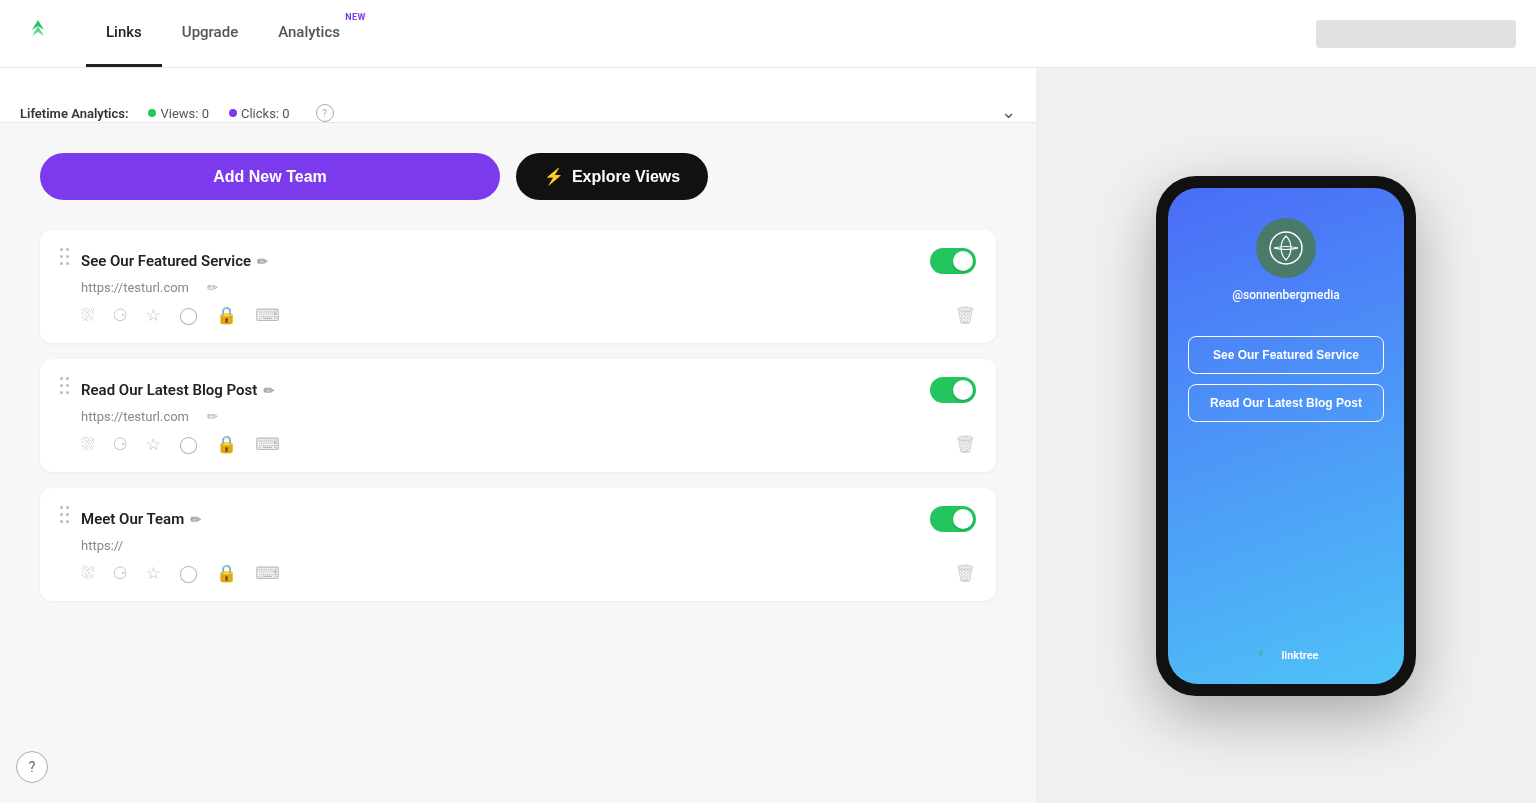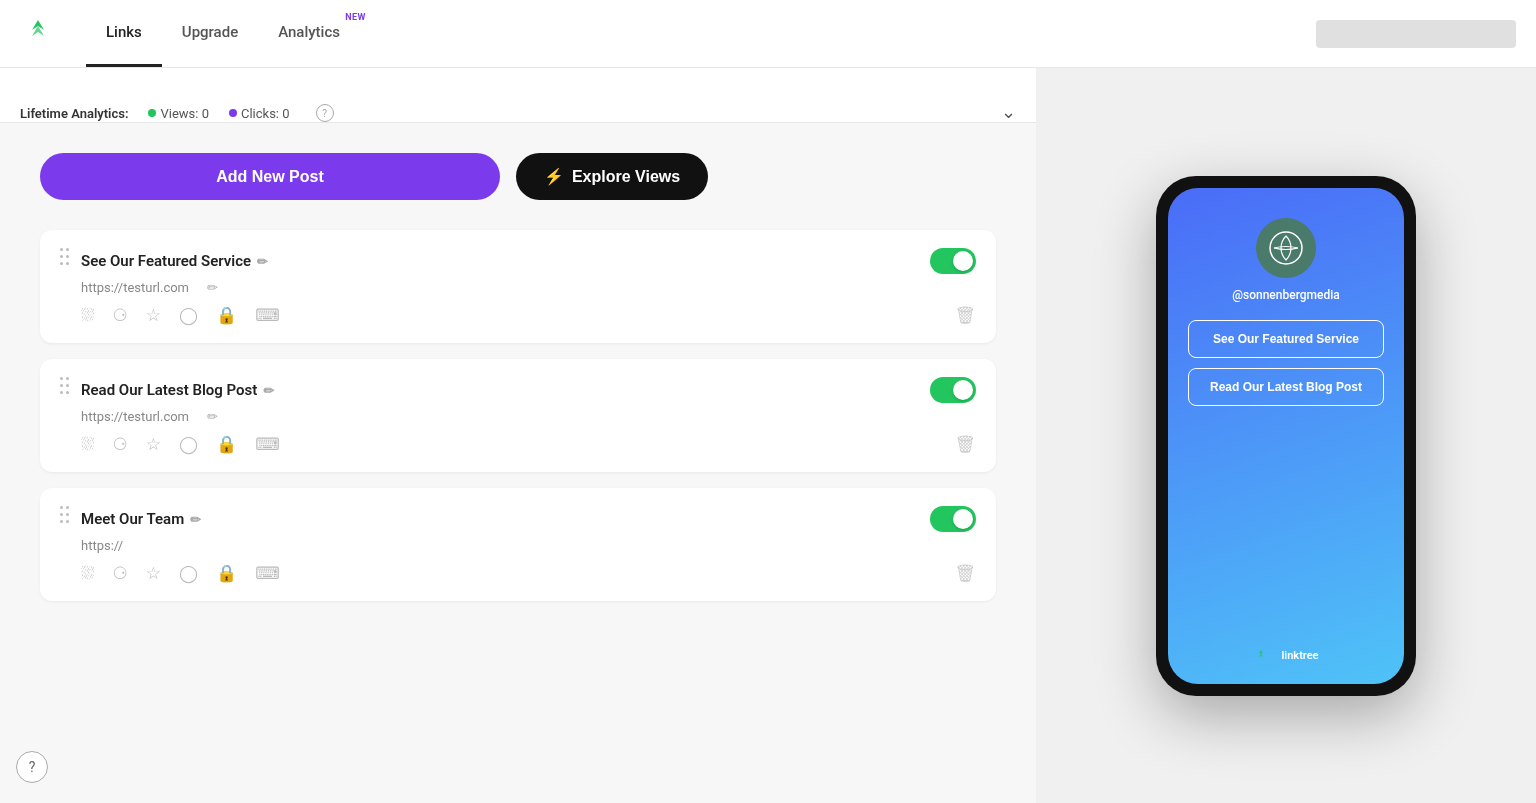--- a/index.html
+++ b/index.html
@@ -329,21 +329,21 @@
       margin-bottom: 10px;
     }
     .avatar-circle svg {
       width: 34px;
       height: 34px;
     }
     .phone-username {
       color: #fff;
       font-size: 12px;
       font-weight: 500;
-      margin-bottom: 18px;
+      margin-bottom: 34px;
     }
     .phone-link-btn {
       width: 100%;
       border: 1.5px solid #fff;
       border-radius: 8px;
       background: transparent;
       color: #fff;
       font-size: 12px;
       font-weight: 600;
       padding: 11px 10px;
@@ -426,21 +426,21 @@
           <span>Clicks: 0</span>
         </span>
         <span class="info-circle">?</span>
       </div>
       <span class="chevron-down">⌄</span>
     </div>
 
     <div class="content-area">
 
       <div class="action-buttons">
-        <button class="btn-add-link">Add New Post</button>
+        <button class="btn-add-link">Add New Team</button>
         <button class="btn-explore">
           <span class="lightning">⚡</span>
           <span>Explore Views</span>
         </button>
       </div>
 
       <div class="link-card">
         <div class="drag-dots">
           <div class="dot-row">
               <span></span>

